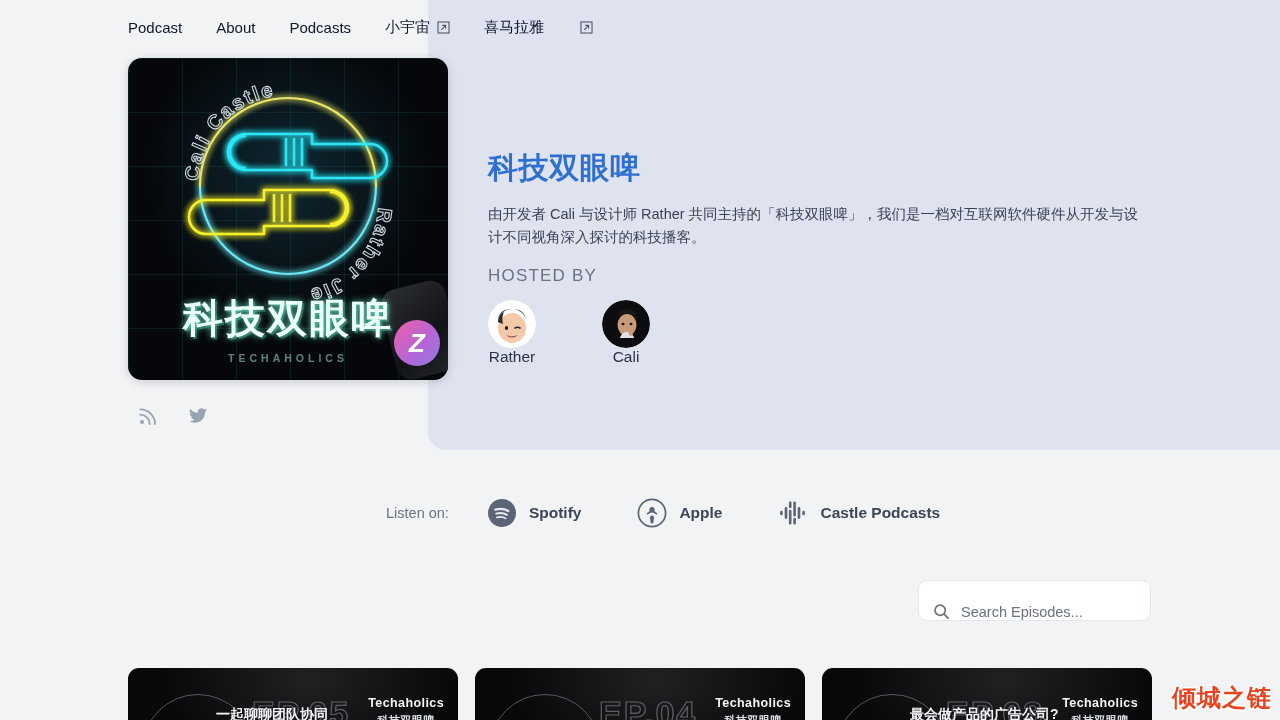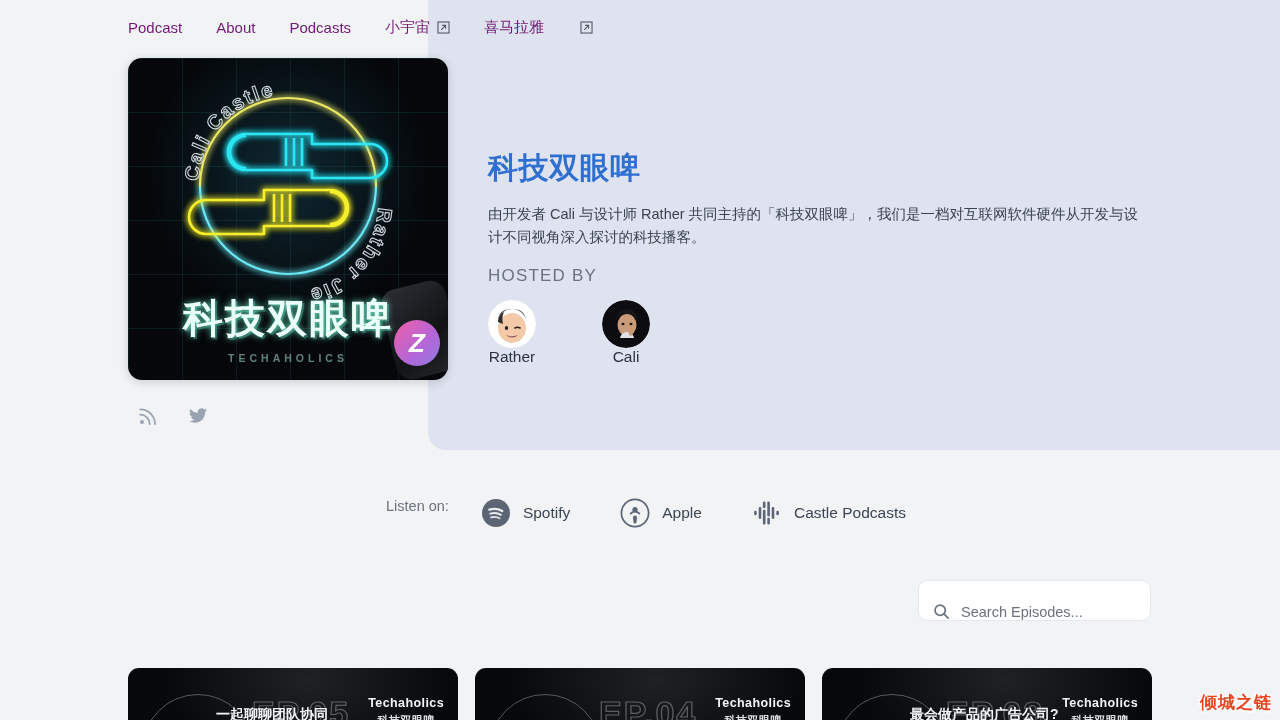--- a/index.html
+++ b/index.html
@@ -20,21 +20,21 @@
     border-bottom-left-radius: 18px;
   }
 
   
   .nav {
     position: absolute; left: 128px; top: 18px;
     display: flex; align-items: center; gap: 0;
     z-index: 5;
   }
   .nav-item {
-    font-size: 15px; color: #701a75;
+    font-size: 15px; color: #0f172a;
     margin-right: 34px; white-space: nowrap;
     display: flex; align-items: center; gap: 7px;
     cursor: pointer;
   }
   .nav-item:last-child { margin-right: 0; gap: 36px; }
   .ext-icon { display: inline-block; width: 13px; height: 13px; }
   .ext-icon svg { display: block; }
 
   
   .cover {
@@ -111,31 +111,31 @@
   .host { display: flex; align-items: center; gap: 0; margin-right: 66px; flex-direction: column; }
   .host-avatar {
     width: 48px; height: 48px; border-radius: 50%;
     overflow: hidden; position: relative; flex: none;
   }
   .host-name { font-size: 15.5px; color: #2b3340; }
 
   
   .listen {
     position: absolute; left: 386px; top: 498px;
-    display: flex; align-items: flex-start; gap: 0;
+    display: flex; align-items: center; gap: 6px;
   }
   .listen-label { font-size: 14.5px; color: #6b7280; margin-right: 32px; }
   .listen-item {
     display: flex; align-items: center; gap: 12px;
     margin-right: 50px; cursor: pointer;
   }
   .listen-item:last-child { margin-right: 0; }
   .listen-item .ic { width: 30px; height: 30px; color: #5b6576; flex: none; }
   .listen-item .ic svg { display: block; }
-  .listen-name { font-size: 15.5px; font-weight: normal; color: #3c4656; white-space: nowrap; }
+  .listen-name { font-size: 15.5px; font-weight: bold; color: #3c4656; white-space: nowrap; }
 
   
   .latest-title {
     position: absolute; left: 128px; top: 583px;
     font-size: 29px; font-weight: bold; color: #2b3445;
   }
   .search-box {
     position: absolute; left: 918px; top: 580px;
     width: 233px; height: 41px;
     background: #fff; border: 1px solid #e4e7ec; border-radius: 9px;
@@ -186,21 +186,21 @@
   }
   .card-circ {
     position: absolute; left: 14px; top: 26px;
     width: 112px; height: 112px; border-radius: 50%;
     border: 1.4px solid rgba(170,182,195,.45);
   }
 
   
   .watermark {
     position: absolute; right: 8px; bottom: 6px;
-    font-size: 17px; font-weight: bold; color: #e8431f;
+    font-size: 24px; font-weight: bold; color: #e8431f;
     letter-spacing: 1px;
     text-shadow: -1.5px -1.5px 0 #fff, 1.5px -1.5px 0 #fff,
                  -1.5px 1.5px 0 #fff, 1.5px 1.5px 0 #fff;
     z-index: 20;
   }
 </style>
 </head>
 <body>
 
 <div class="page">

